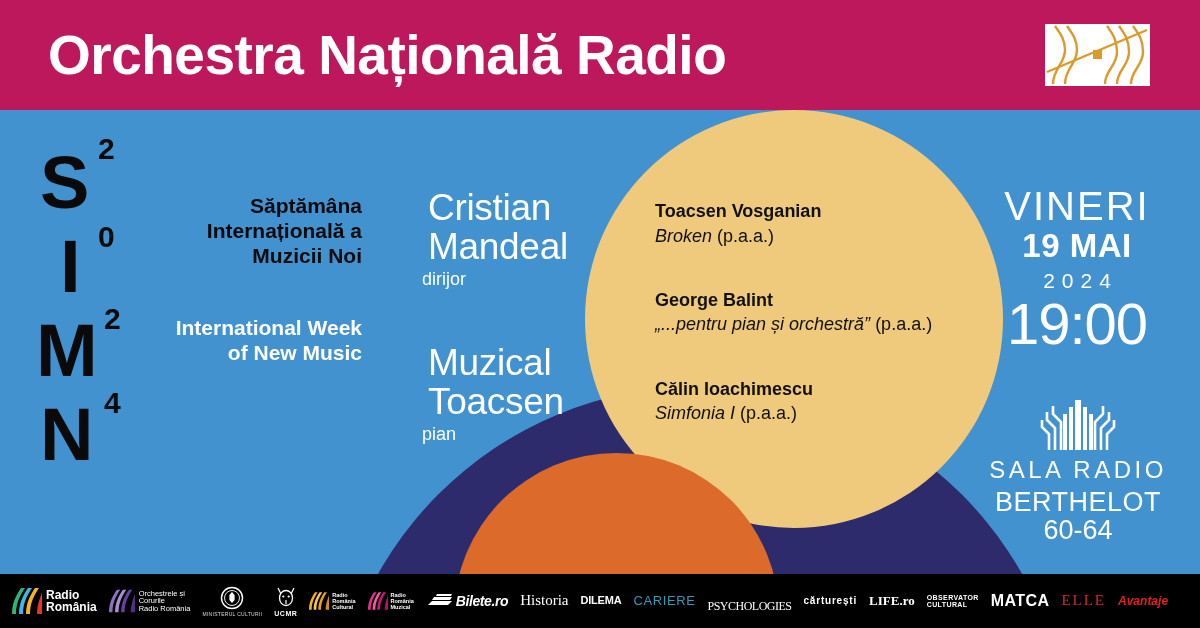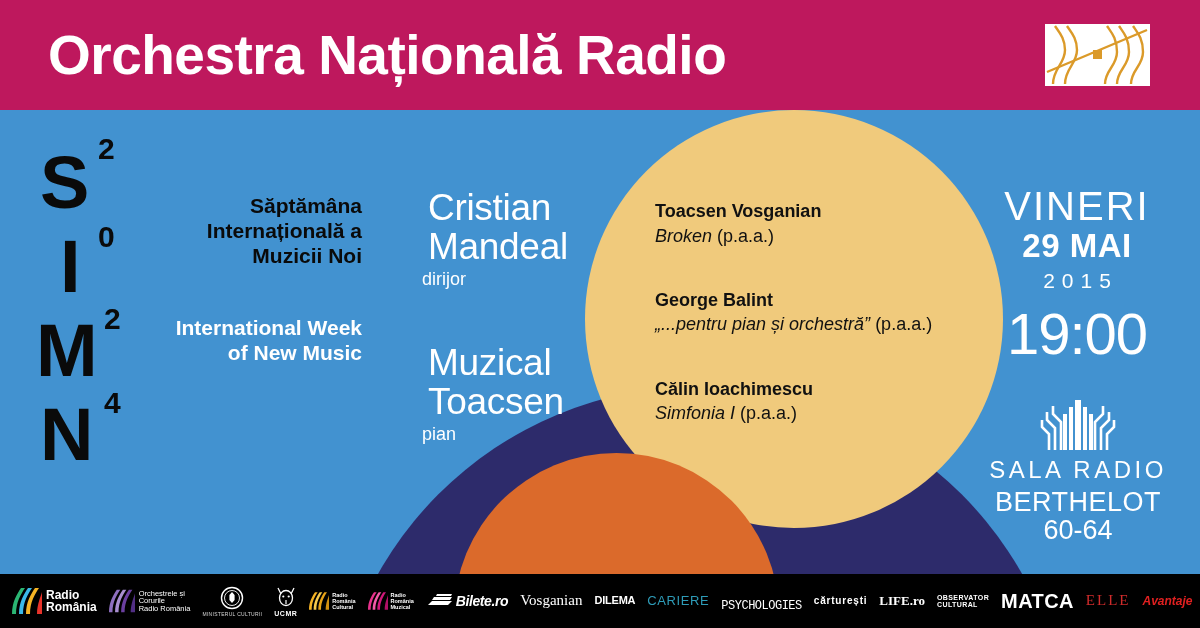--- a/index.html
+++ b/index.html
@@ -118,21 +118,21 @@
   .prog-work .paa{font-style:normal;}
 
   
   #datetime{
     position:absolute;right:28px;top:76px;width:190px;
     color:#ffffff;text-align:center;
   }
   #dt-day{font-size:40px;font-weight:300;line-height:1.0;letter-spacing:2px;}
   #dt-date{font-size:33px;font-weight:bold;line-height:1.12;letter-spacing:0.5px;margin-top:2px;}
   #dt-year{font-size:21px;font-weight:300;line-height:1.2;letter-spacing:7px;margin-top:3px;margin-left:7px;}
-  #dt-time{font-size:58px;font-weight:300;line-height:1.0;letter-spacing:-1px;margin-top:12px;}
+  #dt-time{font-size:58px;font-weight:300;line-height:1.0;letter-spacing:-1px;margin-top:2px;}
 
   
   #venue{
     position:absolute;right:24px;top:288px;width:196px;
     color:#ffffff;text-align:center;
   }
   #venue-mark{width:78px;height:52px;margin:0 auto 8px;}
   #venue-mark svg{display:block;width:78px;height:52px;}
   #venue-name{font-size:24px;font-weight:300;letter-spacing:3.5px;line-height:1;}
   #venue-street{font-size:27px;font-weight:300;letter-spacing:0.5px;line-height:1.05;margin-top:6px;}
@@ -176,25 +176,25 @@
   .sp-sub{gap:3px;}
   .sp-sub .sp-txt{font-size:5.5px;font-weight:bold;text-align:left;line-height:1.15;}
 
   .sp-bilete{gap:4px;}
   .sp-bilete .sp-txt{font-size:14px;font-weight:bold;font-style:italic;letter-spacing:-0.4px;}
 
   .sp-adevarul .sp-txt{font-family:"Liberation Serif", serif;font-size:16px;}
   .sp-historia .sp-txt{font-family:"Liberation Serif", serif;font-size:15px;}
   .sp-dilema .sp-txt{font-size:11px;font-weight:bold;letter-spacing:-0.2px;}
   .sp-cariere .sp-txt{font-size:13px;letter-spacing:0.6px;color:#2E9CB8;}
-  .sp-psy .sp-txt{font-family:Liberation Mono, monospace;font-size:12px;letter-spacing:-0.5px;margin-top:10px;}
+  .sp-psy .sp-txt{font-family:Liberation Serif, serif;font-size:12px;letter-spacing:-0.5px;margin-top:10px;}
   .sp-carturesti .sp-txt{font-size:10px;font-weight:bold;letter-spacing:0.8px;}
   .sp-life .sp-txt{font-family:"Liberation Serif", serif;font-size:13px;font-weight:bold;}
   .sp-observator .sp-txt{font-size:7px;font-weight:bold;letter-spacing:0.4px;text-align:left;}
-  .sp-matca .sp-txt{font-size:20px;font-weight:bold;letter-spacing:0.4px;}
+  .sp-matca .sp-txt{font-size:16px;font-weight:bold;letter-spacing:0.4px;}
   .sp-elle .sp-txt{font-family:"Liberation Serif", serif;font-size:15px;letter-spacing:2px;color:#D02B2B;}
   .sp-avantaje .sp-txt{font-size:12px;font-weight:bold;font-style:italic;color:#E02020;}
 </style>
 </head>
 <body>
 
 <div id="poster">
 
   <div id="header">
     <div id="header-title">Orchestra Națională Radio</div>
@@ -264,22 +264,22 @@
         <div class="prog-work"><span class="t">„...pentru pian și orchestră”</span> <span class="paa">(p.a.a.)</span></div>
       </div>
       <div class="prog-item">
         <div class="prog-composer">Călin Ioachimescu</div>
         <div class="prog-work"><span class="t">Simfonia I</span> <span class="paa">(p.a.a.)</span></div>
       </div>
     </div>
 
     <div id="datetime">
       <div id="dt-day">VINERI</div>
-      <div id="dt-date">29 MAI</div>
-      <div id="dt-year">2015</div>
+      <div id="dt-date">19 MAI</div>
+      <div id="dt-year">2024</div>
       <div id="dt-time">19:00</div>
     </div>
 
     <div id="venue">
       <div id="venue-mark">
         <svg viewBox="0 0 78 52" xmlns="http://www.w3.org/2000/svg">
           <g fill="#ffffff">
             <path d="M36 2 h6 v50 h-6 z"></path>
             <path d="M30 9 h4 v43 h-4 z"></path>
             <path d="M44 9 h4 v43 h-4 z"></path>
@@ -370,21 +370,21 @@
         <svg width="26" height="16" viewBox="0 0 26 16">
           <path d="M2 12 H22 L26 8 H6 Z" fill="#ffffff"></path>
           <path d="M6 7 H24 L26 4 H8 Z" fill="#ffffff"></path>
           <path d="M10 3 H25 L26 1 H11 Z" fill="#ffffff"></path>
         </svg>
         <span class="sp-txt">Bilete.ro</span>
       </div>
 
 
       <div class="sp sp-historia">
-        <span class="sp-txt">Vosganian</span>
+        <span class="sp-txt">Historia</span>
       </div>
 
       <div class="sp sp-dilema">
         <span class="sp-txt">DILEMA</span>
       </div>
 
       <div class="sp sp-cariere">
         <span class="sp-txt">CARIERE</span>
       </div>
 

